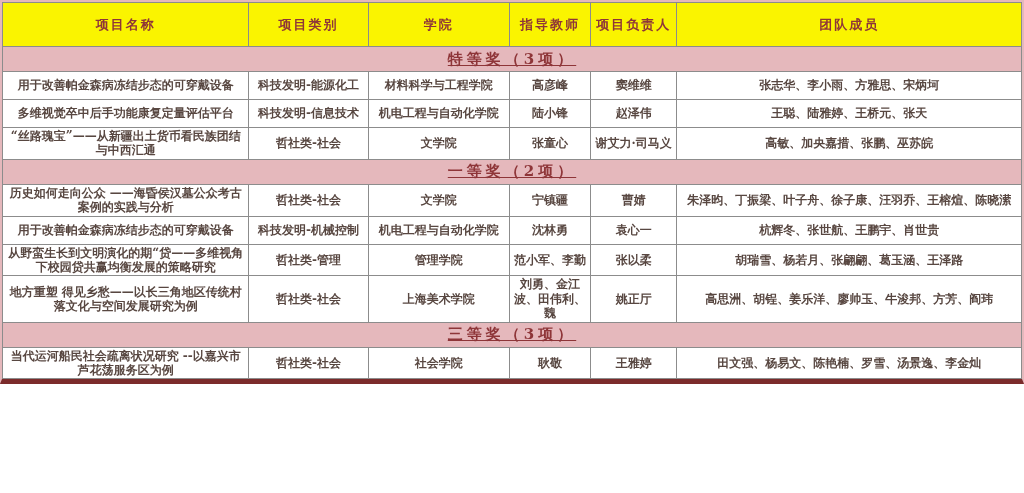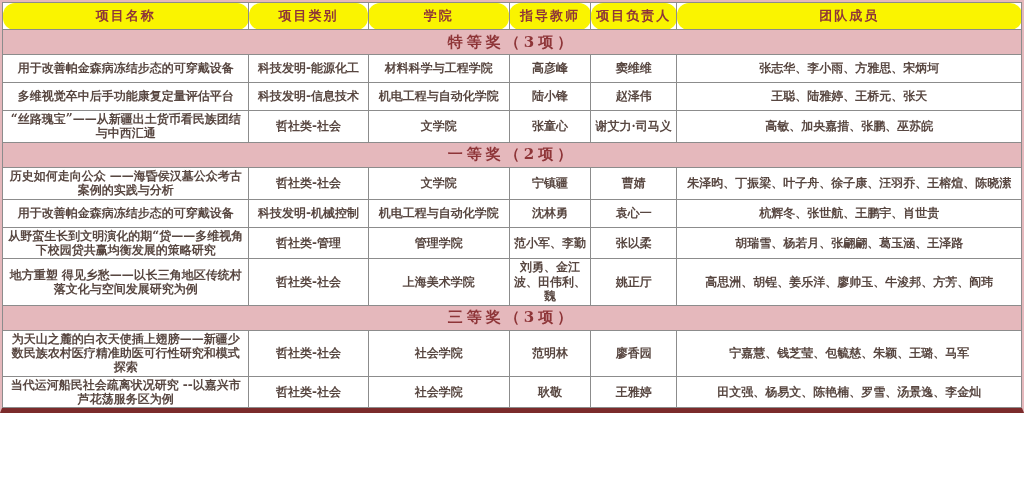--- a/index.html
+++ b/index.html
@@ -31,30 +31,30 @@
     vertical-align:middle;
     font-weight:bold;
     padding:1px 4px;
     box-sizing:border-box;
     word-break:break-all;
   }
   thead th{
     background:var(--header-bg);
     color:var(--accent-text);
     font-size:13px;
-    height:27px;
+    height:44px;
     letter-spacing:2px;
-    border-radius:12px;
   }
   tr.section td{
     background:var(--section-bg);
     color:var(--accent-text);
     font-size:15px;
     height:25px;
     letter-spacing:4px;
+    text-decoration:underline;
   }
   tr.data td{
     background:#ffffff;
     color:var(--body-text);
     font-size:12px;
     line-height:1.2;
     height:28px;
   }
 </style>
 </head>
@@ -140,28 +140,20 @@
           <td>哲社类-社会</td>
           <td>上海美术学院</td>
           <td>刘勇、金江波、田伟利、魏</td>
           <td>姚正厅</td>
           <td>高思洲、胡锃、姜乐洋、廖帅玉、牛浚邦、方芳、阎玮</td>
         </tr>
         <tr class="section">
           <td colspan="6">三等奖（3项）</td>
         </tr>
         <tr class="data">
-          <td>为天山之麓的白衣天使插上翅膀——新疆少数民族农村医疗精准助医可行性研究和模式探索</td>
-          <td>哲社类-社会</td>
-          <td>社会学院</td>
-          <td>范明林</td>
-          <td>廖香园</td>
-          <td>宁嘉慧、钱芝莹、包毓慈、朱颖、王璐、马军</td>
-        </tr>
-        <tr class="data">
           <td>当代运河船民社会疏离状况研究 --以嘉兴市芦花荡服务区为例</td>
           <td>哲社类-社会</td>
           <td>社会学院</td>
           <td>耿敬</td>
           <td>王雅婷</td>
           <td>田文强、杨易文、陈艳楠、罗雪、汤景逸、李金灿</td>
         </tr>
       </tbody>
   </table>
 </div>

